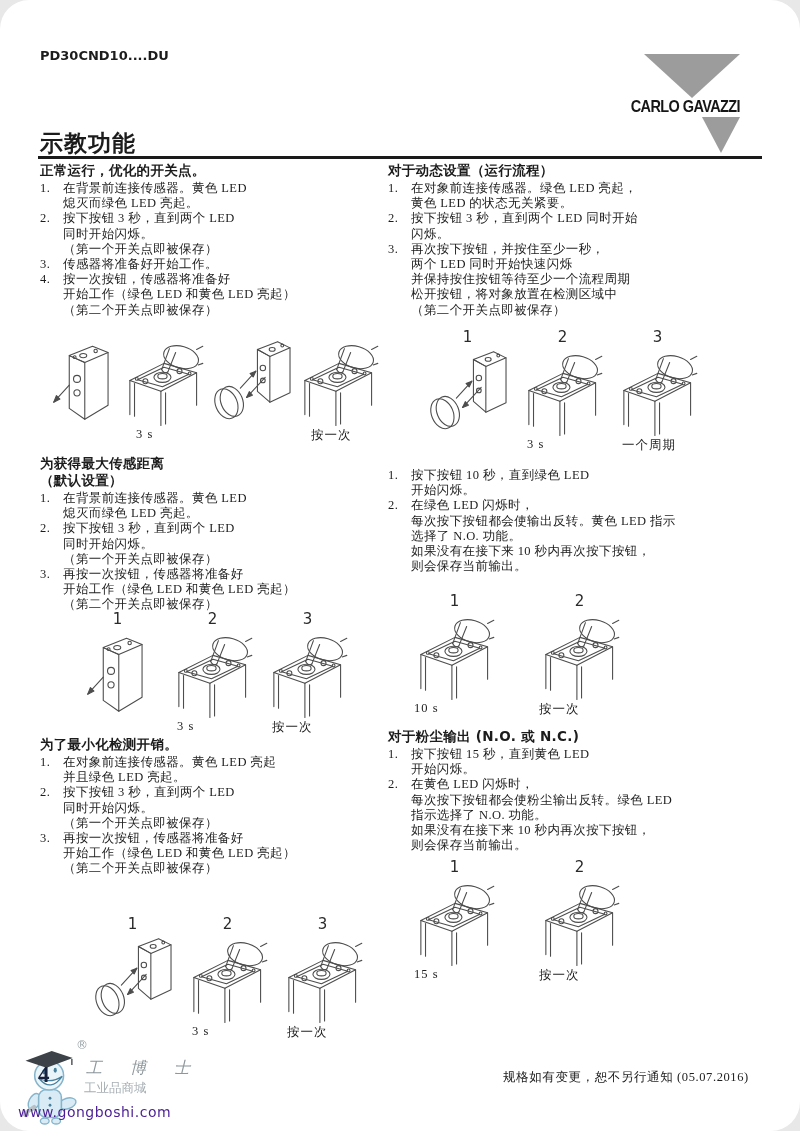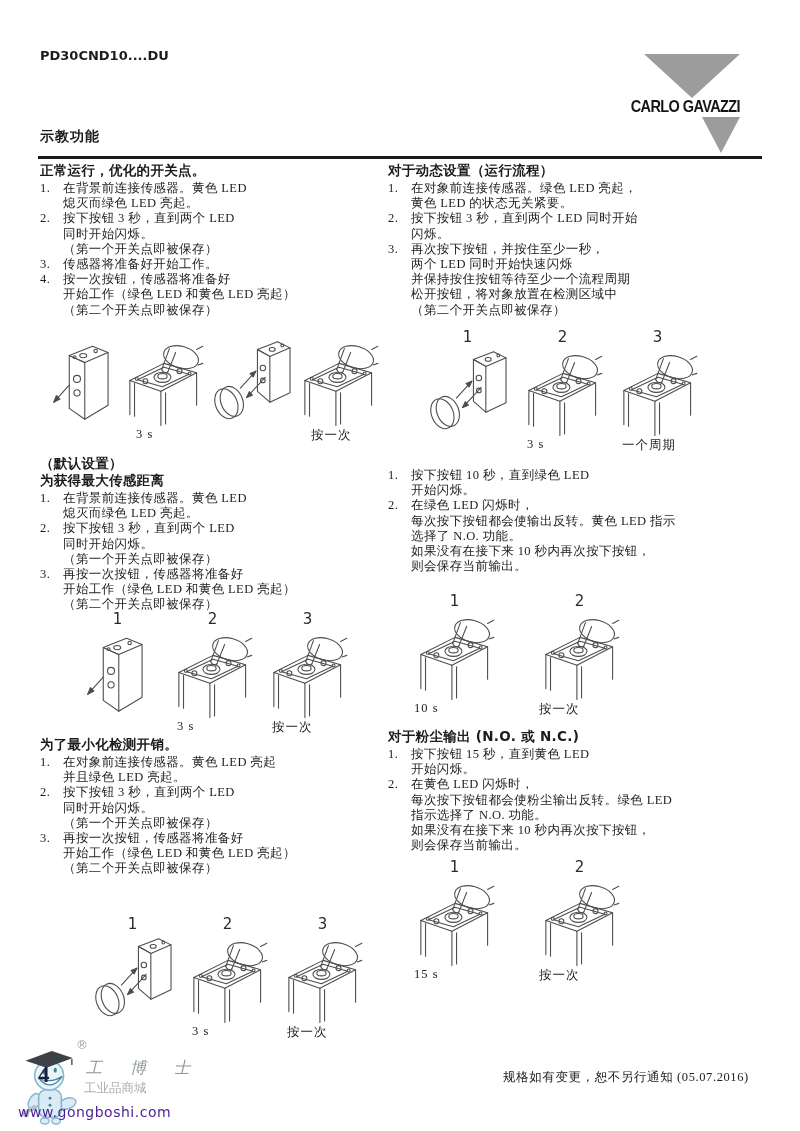--- a/index.html
+++ b/index.html
@@ -1,28 +1,28 @@
 <!DOCTYPE html>
 <html><head>
 <meta charset="utf-8">
 <style>
   html,body{margin:0;padding:0;background:#e8e8e8;}
   .page{position:relative;width:800px;height:1131px;background:#ffffff;overflow:hidden;
-        font-family:"Liberation Serif",serif;color:#1c1c1c;}
+        font-family:"Liberation Serif",serif;color:#1c1c1c;border-radius:29px;}
   .abs{position:absolute;}
 
   
   .model{left:40px;top:48px;font-family:"DejaVu Sans",sans-serif;font-weight:bold;font-size:13px;}
   .logo{left:590px;top:54px;width:150px;display:flex;flex-direction:column;align-items:flex-end;}
   .tri-big{width:0;height:0;border-left:48px solid transparent;border-right:48px solid transparent;border-top:44px solid #9c9c9c;}
   .brand{font-family:"Liberation Sans",sans-serif;font-weight:bold;font-size:14.5px;letter-spacing:-0.6px;
          white-space:nowrap;margin:1px 0 2px 0;color:#161616;transform:scaleY(1.08);}
   .tri-small{width:0;height:0;border-left:19px solid transparent;border-right:19px solid transparent;border-top:36px solid #9c9c9c;}
 
-  .page-title{left:40px;top:128px;font-family:Liberation Sans, sans-serif;font-weight:bold;font-size:14px;letter-spacing:1px;}
+  .page-title{left:40px;top:128px;font-family:Liberation Sans, sans-serif;font-weight:bold;font-size:23px;letter-spacing:1px;}
   .rule{left:38px;top:156px;width:724px;height:3px;background:#1a1a1a;}
 
   
   .section{width:340px;}
   .sec-title{font-family:"DejaVu Sans",sans-serif;font-weight:bold;font-size:13.5px;line-height:17px;letter-spacing:0.3px;}
   .steps{margin-top:2px;}
   .step{display:flex;font-size:12.5px;line-height:15.2px;letter-spacing:0.4px;}
   .step-num{width:23px;flex:none;}
   .step-text{white-space:pre-line;}
 
@@ -168,22 +168,22 @@
     <div class="fig-item w80">
       <div class="fig-num"></div>
       <svg class="fig-svg" width="80" height="90">
           <use href="#sym-press"></use>
         </svg>
       <div class="fig-label">按一次</div>
     </div>
   </div>
 
   <div class="abs section" style="left:40px;top:455px;">
+    <div class="sec-title">为获得最大传感距离</div>
     <div class="sec-title">（默认设置）</div>
-    <div class="sec-title">为获得最大传感距离</div>
     <div class="steps">
       <div class="step">
           <span class="step-num">1.</span>
           <span class="step-text">在背景前连接传感器。黄色 LED
 熄灭而绿色 LED 亮起。</span>
         </div>
       <div class="step">
           <span class="step-num">2.</span>
           <span class="step-text">按下按钮 3 秒，直到两个 LED
 同时开始闪烁。

